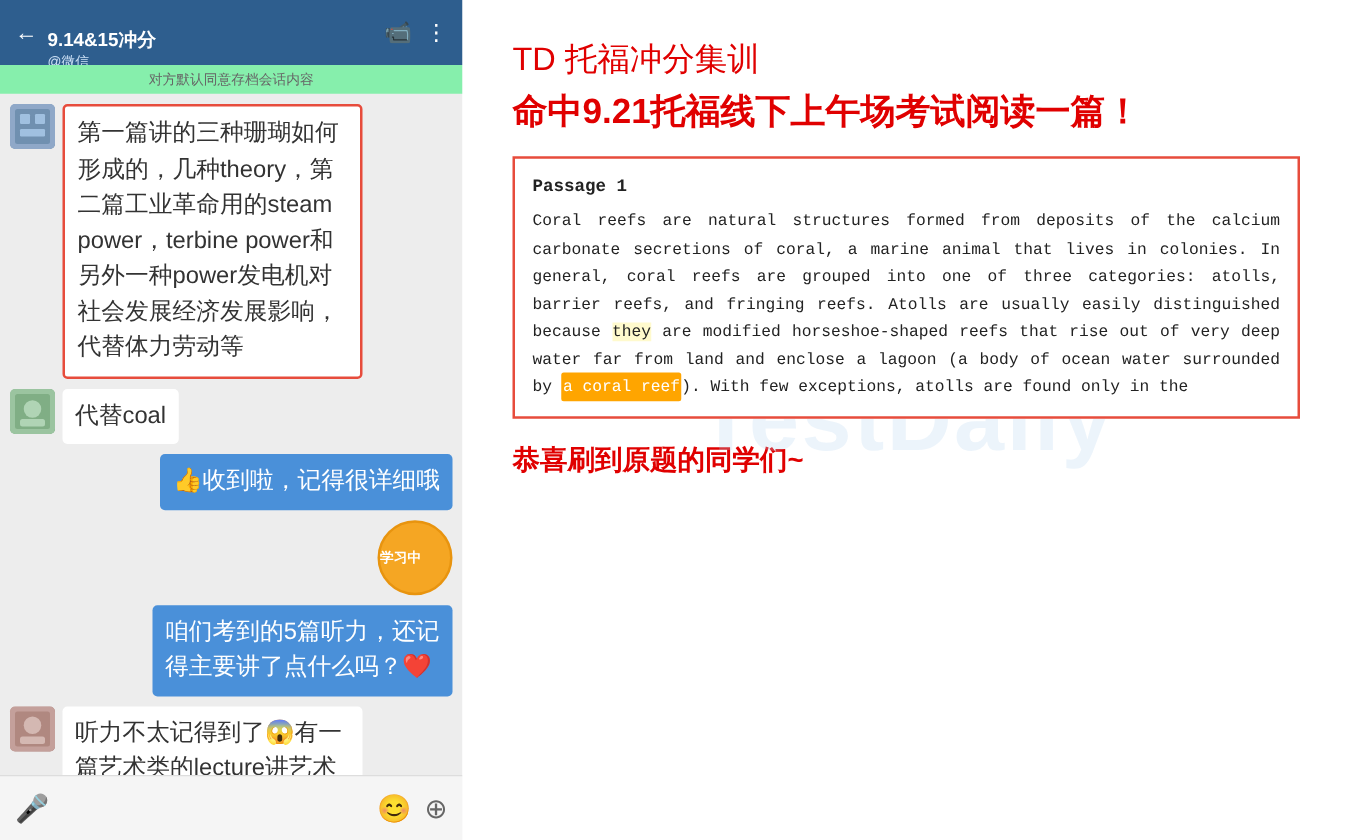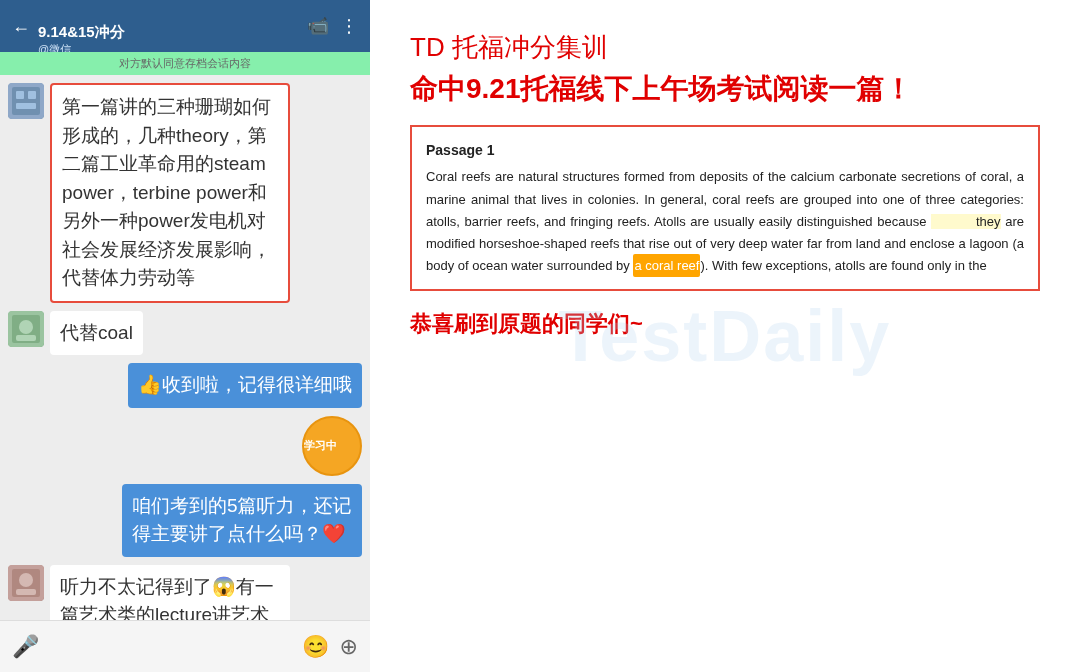--- a/index.html
+++ b/index.html
@@ -204,36 +204,36 @@
       border: 2px solid #e74c3c;
       padding: 12px 14px;
       font-size: 13px;
       line-height: 1.65;
       color: #222;
       text-align: justify;
       background: white;
       position: relative;
       z-index: 1;
       flex-shrink: 0;
+      font-family: Liberation Mono, monospace;
     }
 
     .passage-title {
       font-weight: bold;
       margin-bottom: 4px;
       font-size: 14px;
     }
 
     .passage-text {
       font-size: 13px;
       line-height: 1.7;
     }
 
     .highlight-yellow {
       background: #fffacd;
-      padding-left: 45px;
     }
 
     .highlight-orange {
       background: #ffa500;
       color: white;
       padding: 4px 1px;
       border-radius: 2px;
     }
 
     .right-footer {

